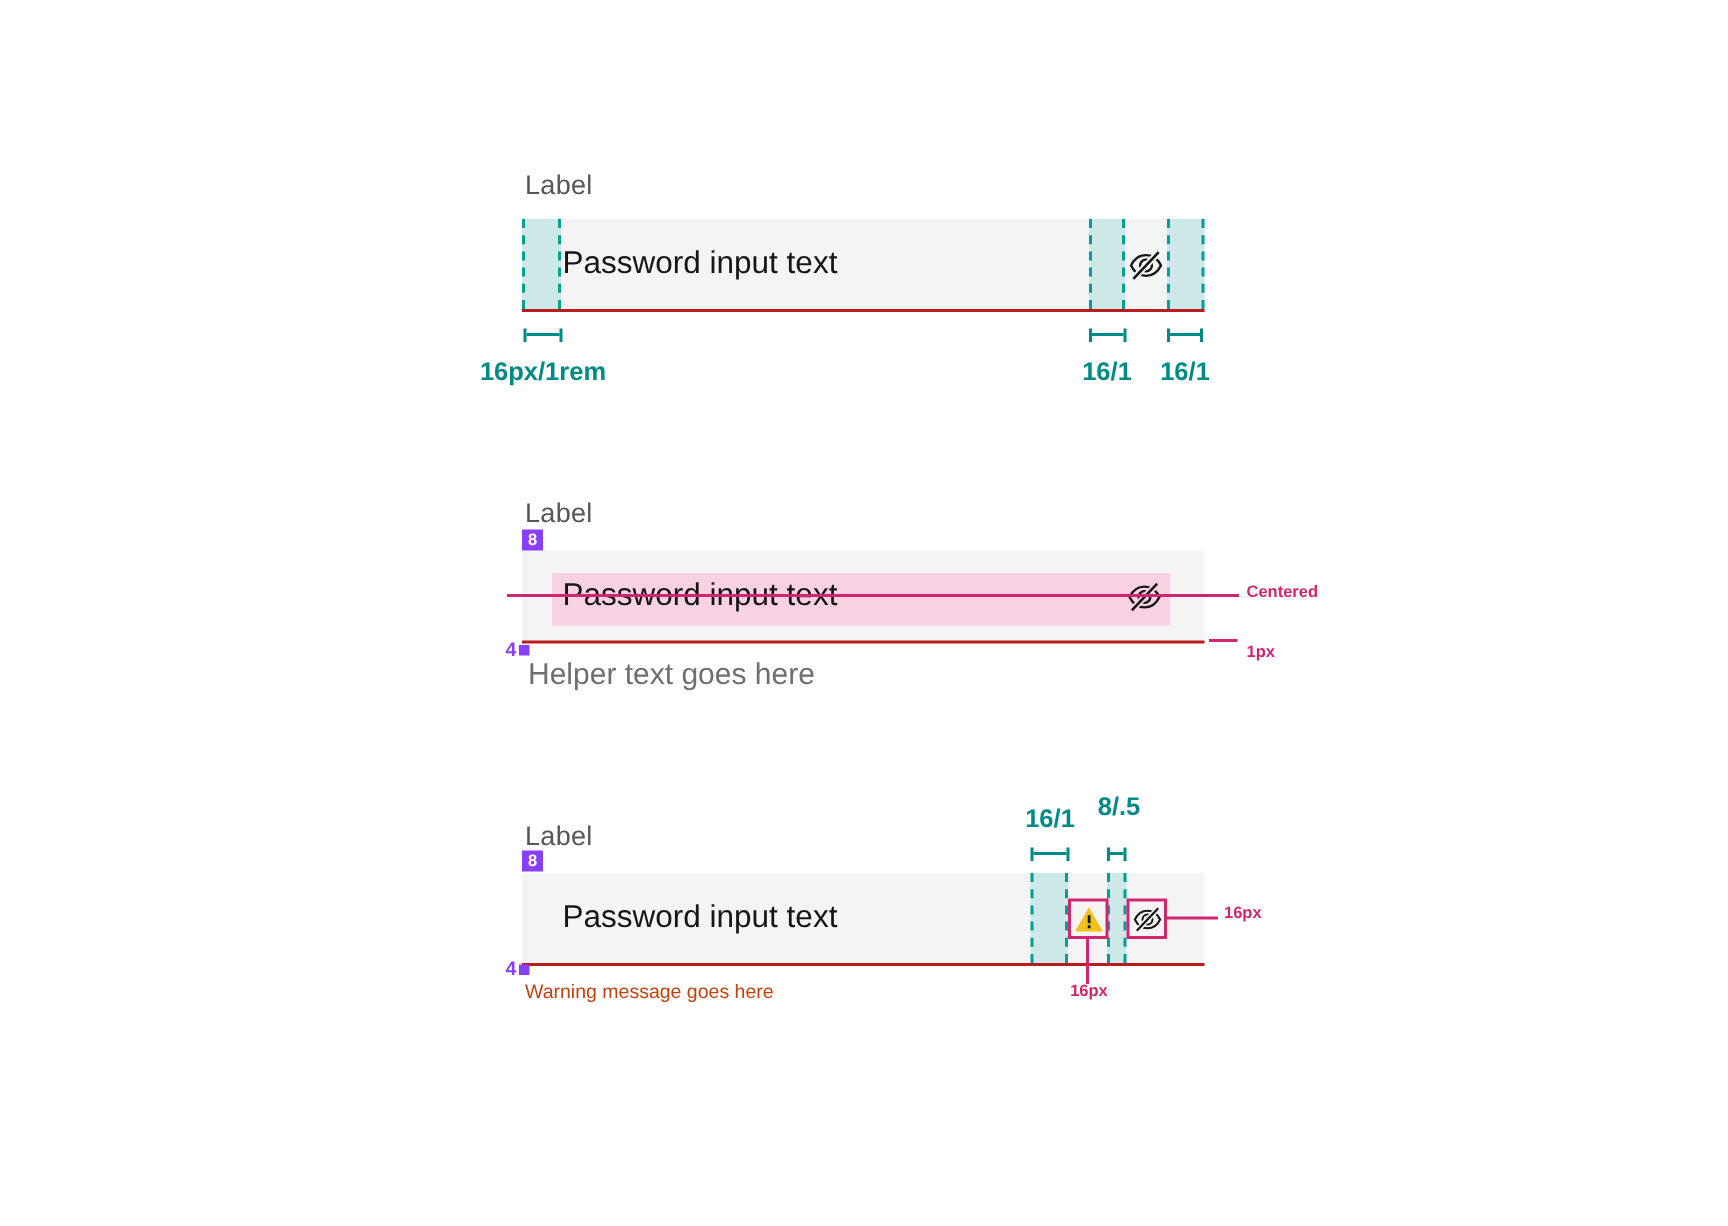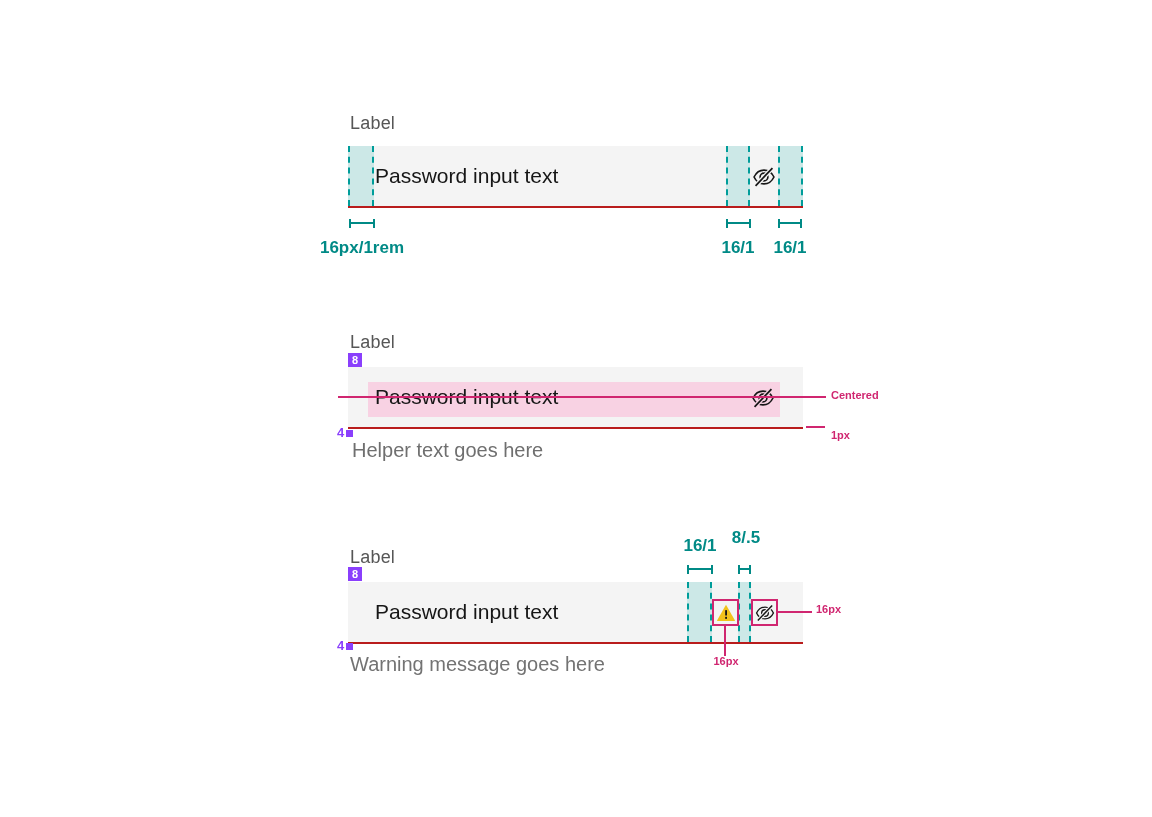--- a/index.html
+++ b/index.html
@@ -4,21 +4,21 @@
 <style>
   html,body{margin:0;padding:0;background:#ffffff;}
   .canvas{
     position:relative;width:1152px;height:817px;background:#ffffff;overflow:hidden;
     font-family:"Liberation Sans", sans-serif;
   }
   .spec{position:absolute;inset:0;}
 
   .field-label{position:absolute;font-size:18px;color:#565656;letter-spacing:.2px;}
   .helper-text{position:absolute;font-size:20px;color:#6f6f6f;}
-  .warning-text{position:absolute;font-size:20px;color:#737373;}
+  .warning-text{position:absolute;font-size:13px;color:#c2410c;}
 
   .input-box{
     position:absolute;width:455px;height:62px;background:#f4f4f4;
     border-bottom:2px solid #b91c1c;box-sizing:border-box;
     --icon-bg:#f4f4f4;
   }
   .input-text{
     position:absolute;left:27px;top:50%;transform:translateY(-50%);
     font-size:21px;color:#161616;white-space:nowrap;z-index:2;
   }

